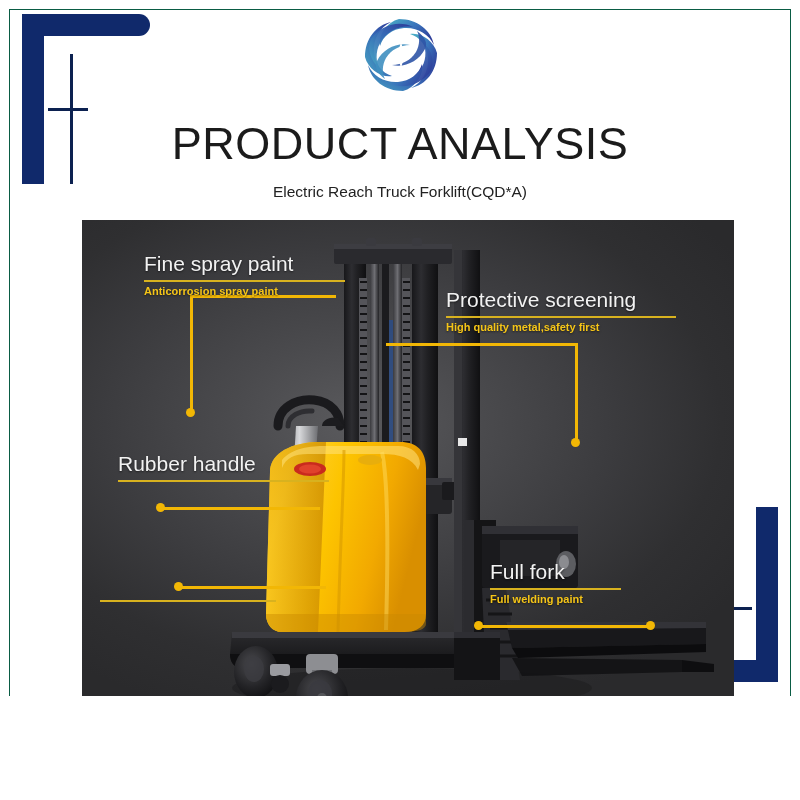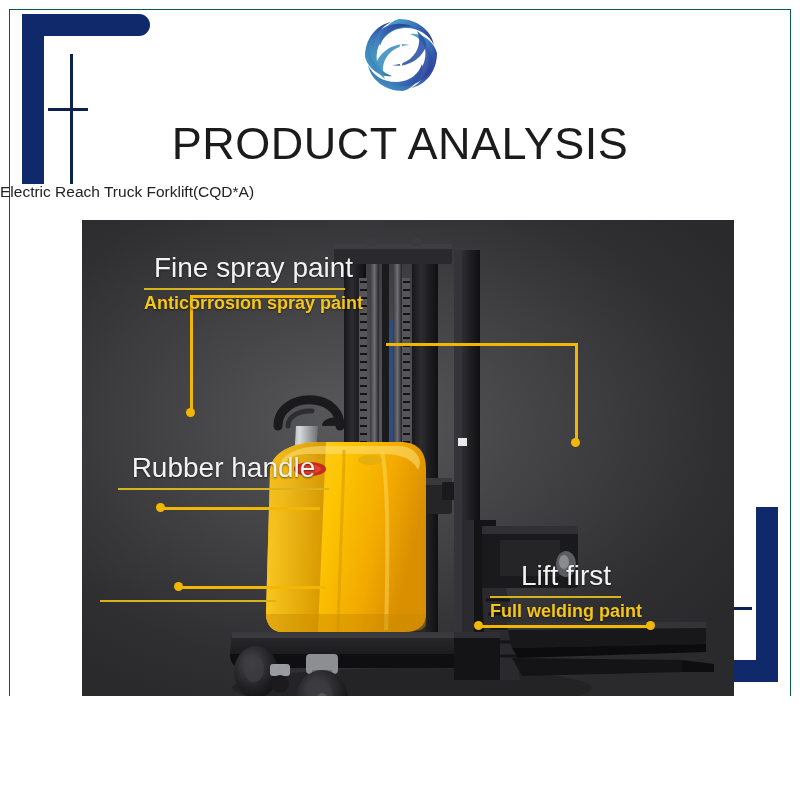--- a/index.html
+++ b/index.html
@@ -83,21 +83,21 @@
     letter-spacing: 0.5px;
     color: #1b1b1b;
     font-weight: 400;
     font-family: "Liberation Sans", sans-serif;
   }
   #subtitle {
     position: absolute;
     left: 0;
     top: 183px;
     width: 800px;
-    text-align: left;
+    text-align: center;
     font-size: 15.5px;
     color: #222222;
     font-family: "Liberation Sans", sans-serif;
   }
 
   
   #photo-panel {
     position: absolute;
     left: 82px;
     top: 220px;
@@ -123,35 +123,34 @@
     width: 9px;
     height: 9px;
     border-radius: 50%;
     background: #f2b705;
   }
 
   
   .label { position: absolute; }
   .label .head {
     color: #f2f2f2;
-    font-size: 28px;
+    font-size: 21px;
     font-weight: 400;
     white-space: nowrap;
     font-family: "Liberation Sans", sans-serif;
     text-shadow: 0 1px 2px rgba(0,0,0,0.55);
-    text-align: center;
   }
   .label .rule {
     height: 2px;
     background: #d8b21f;
     margin: 4px 0 3px 0;
   }
   .label .sub {
     color: #f5c518;
-    font-size: 18px;
+    font-size: 11px;
     font-weight: 700;
     white-space: nowrap;
     font-family: "Liberation Sans", sans-serif;
     text-shadow: 0 1px 2px rgba(0,0,0,0.5);
   }
 </style>
 </head>
 <body>
 
 <div id="page">
@@ -392,30 +391,35 @@
     <div class="lead lead-h" style="left:396px; top:405px; width:174px;"></div>
     <div class="dot" style="left:392px; top:401px;"></div>
     <div class="dot" style="left:564px; top:401px;"></div>
 
     <div class="label" style="left:62px; top:32px;">
       <div class="head">Fine spray paint</div>
       <div class="rule" style="width: 201px;"></div>
       <div class="sub">Anticorrosion spray paint</div>
     </div>
 
+    <div class="label" style="left:364px; top:68px;">
+      <div class="head">Protective screening</div>
+      <div class="rule" style="width: 230px;"></div>
+      <div class="sub">High quality metal,safety first</div>
+    </div>
 
     <div class="label" style="left:36px; top:232px;">
       <div class="head">Rubber handle</div>
       <div class="rule" style="width: 211px;"></div>
     </div>
 
     <div class="label" style="left:18px; top:376px;">
       <div class="rule" style="width: 176px;"></div>
     </div>
 
     <div class="label" style="left:408px; top:340px;">
-      <div class="head">Lift first</div>
+      <div class="head">Full fork</div>
       <div class="rule" style="width: 131px;"></div>
       <div class="sub">Full welding paint</div>
     </div>
 
   </div>
 </div>
 
 </body></html>

